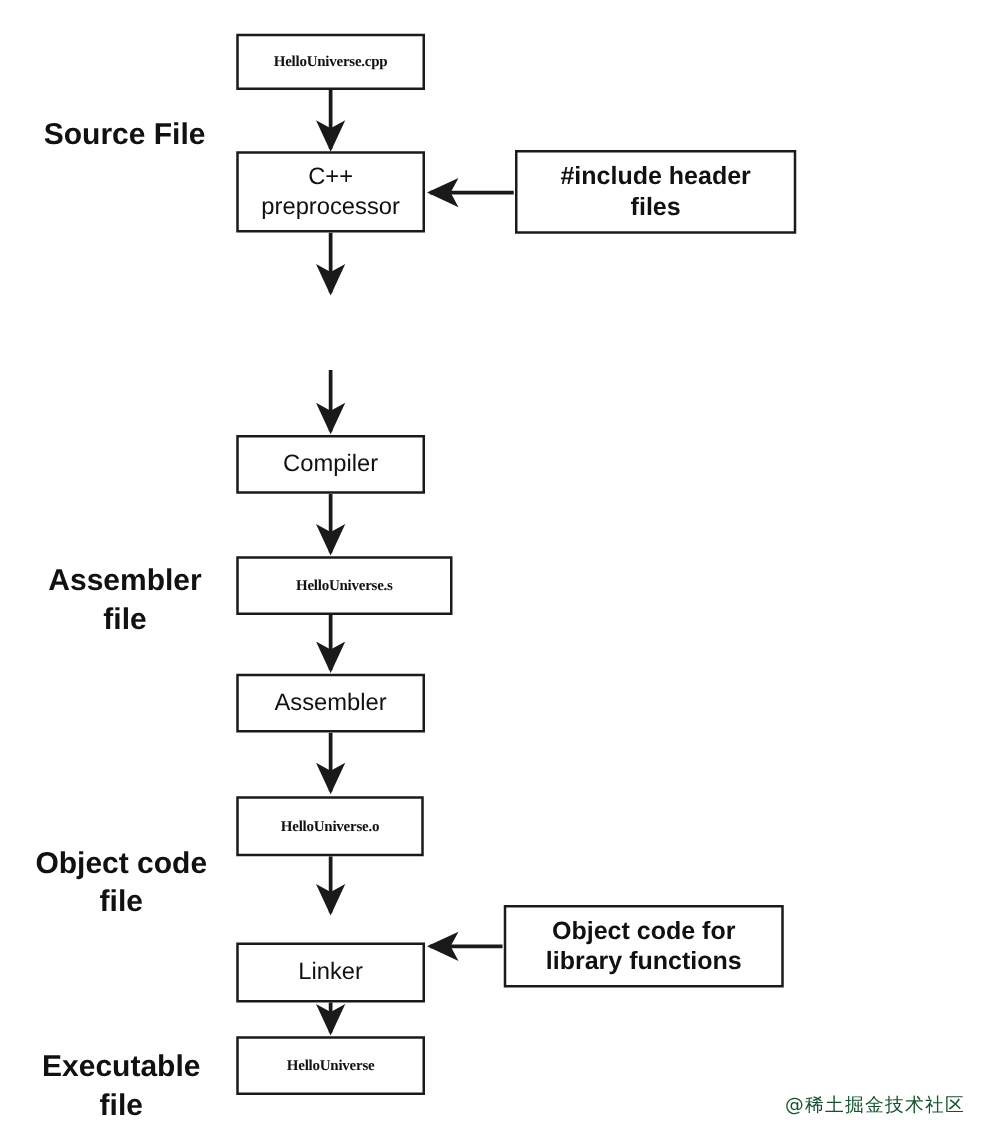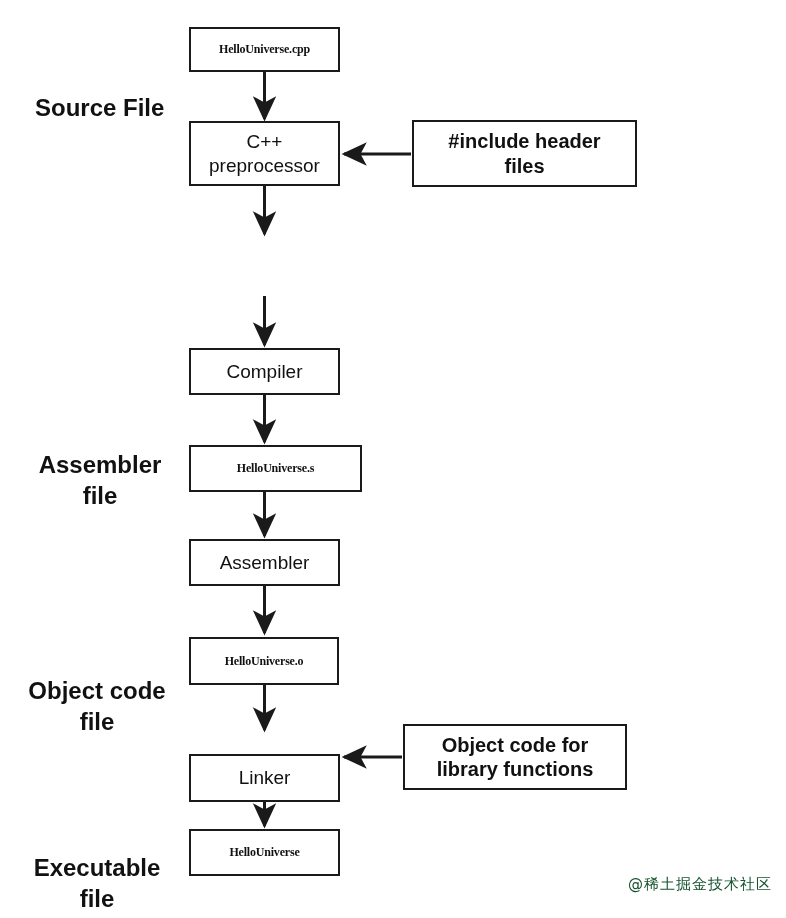--- a/index.html
+++ b/index.html
@@ -119,21 +119,21 @@
   </svg>
 
   <div class="stage-label left-align" style="left:35px; top:93px; width:160px;">Source File</div>
 
   <div class="stage-label" style="left:25px; top:450px; width:150px;">Assembler
 file</div>
 
   <div class="stage-label" style="left:17px; top:676px; width:160px;">Object code
 file</div>
 
-  <div class="stage-label" style="left:17px; top:839px; width:160px;margin-top:14px;">Executable
+  <div class="stage-label" style="left:17px; top:839px; width:160px;">Executable
 file</div>
 
   <div class="node" style="left:189px; top:27px; width:151px; height:45px;">
     <span class="txt mono">HelloUniverse.cpp</span>
   </div>
 
   <div class="node" style="left:189px; top:121px; width:151px; height:65px;">
     <span class="txt sans">C++
 preprocessor</span>
   </div>

